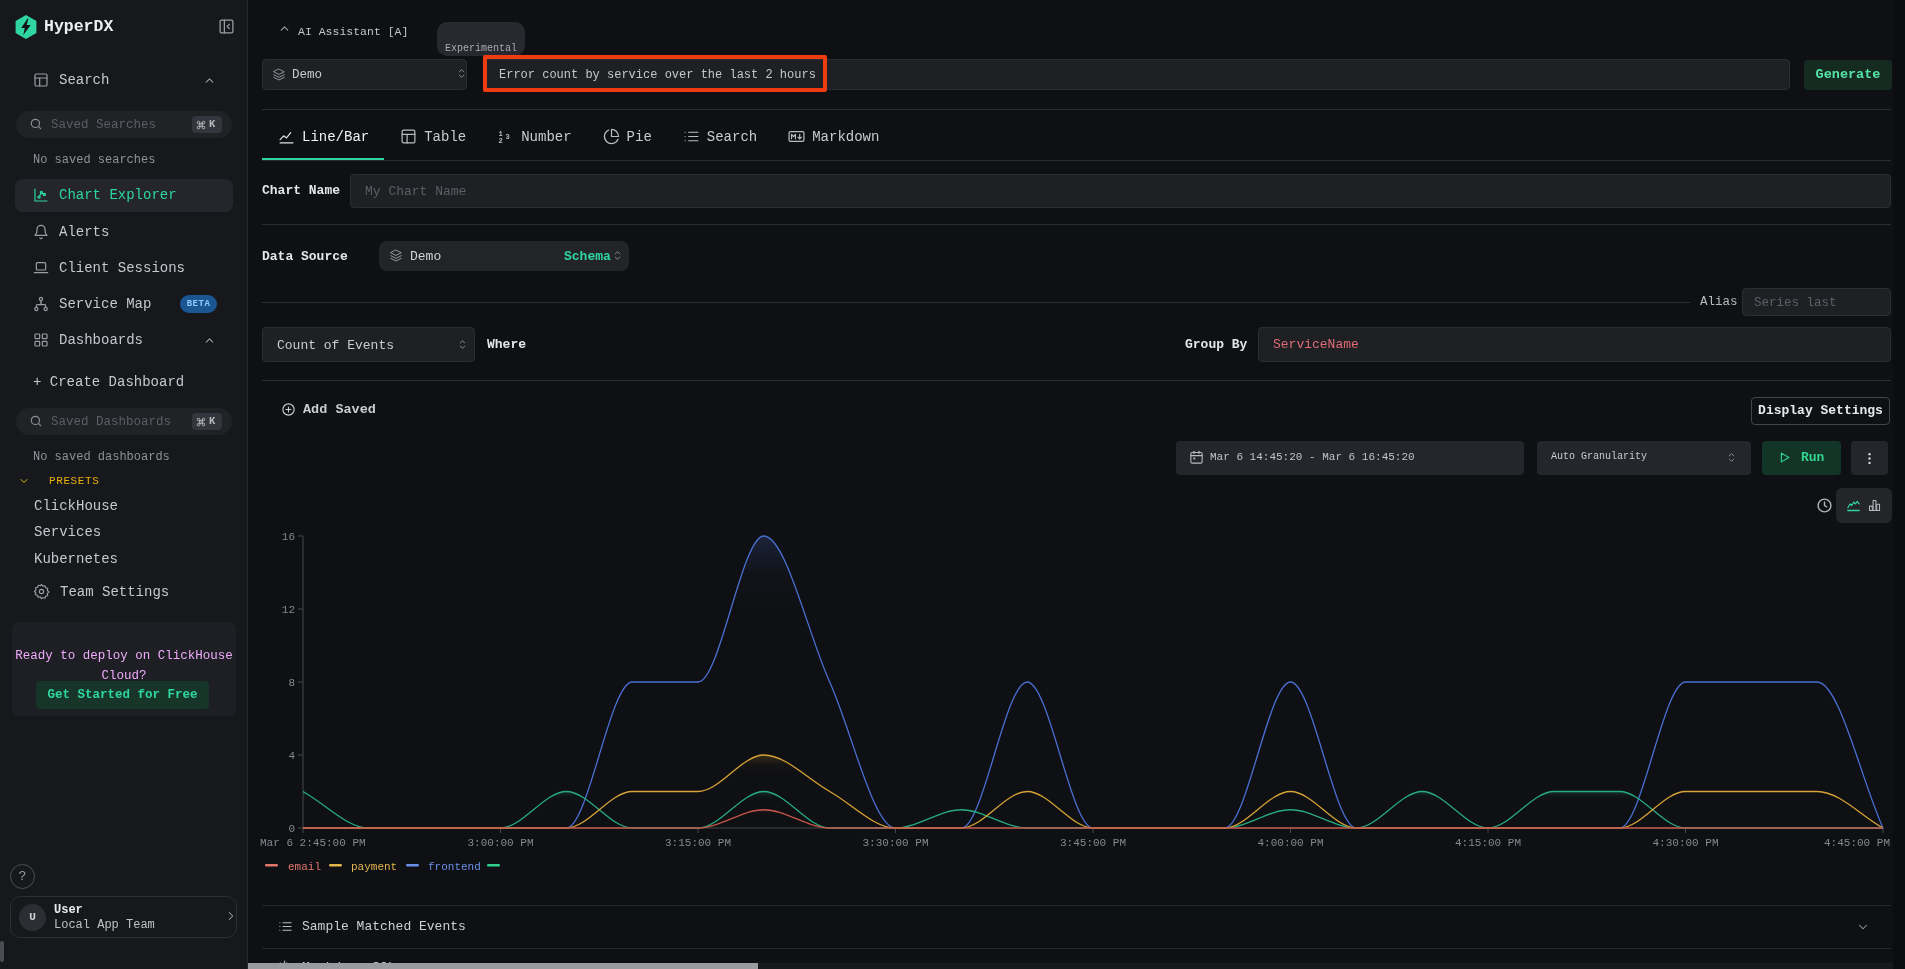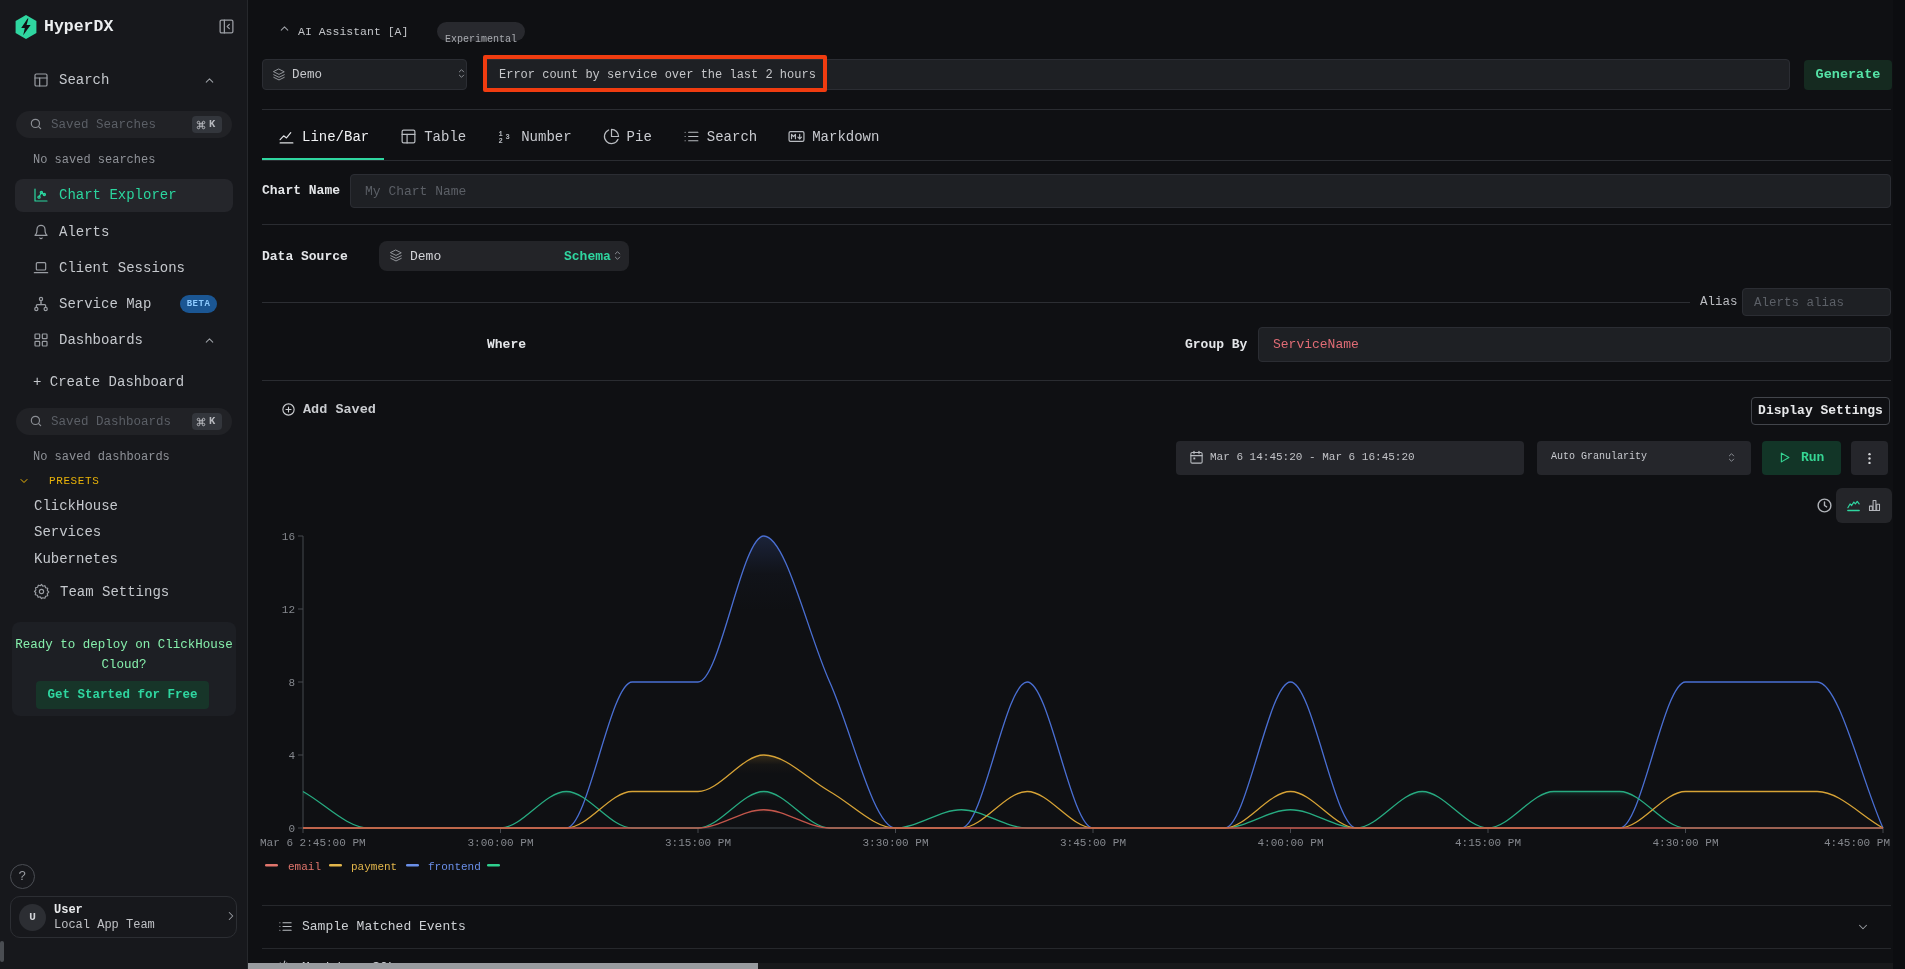--- a/index.html
+++ b/index.html
@@ -148,21 +148,21 @@
 
   <div class="menuitem" style="top:583px">
       <svg class="ic " style="" width="17" height="17" viewBox="0 0 24 24" fill="none" stroke="currentColor" stroke-width="1.6" stroke-linecap="round" stroke-linejoin="round">
         <circle cx="12" cy="12" r="3"></circle>
         <path d="M12 2l1.8 2.5 3-.7 1 2.9 3 .8-.7 3 2.2 2.2-2.2 2.2.7 3-3 .8-1 2.9-3-.7L12 22l-1.8-2.5-3 .7-1-2.9-3-.8.7-3L2 12l2.2-2.2-.7-3 3-.8 1-2.9 3 .7z" stroke-width="1.6"></path>
       </svg>
       <span>Team Settings</span>
     </div>
 
   <div class="ab" style="left:12px;top:622px;width:224px;height:94px;background:#1d1f24;border-radius:8px">
-    <div class="ab" style="left:0;top:13px;width:224px;text-align:center;font-size:12.5px;color:#86efac;line-height:20px">Ready to deploy on ClickHouse<br>Cloud?</div>
+    <div class="ab" style="left:0;top:24px;width:224px;text-align:center;font-size:12.5px;color:#f0abfc;line-height:20px">Ready to deploy on ClickHouse<br>Cloud?</div>
     <div class="ab b" style="left:24px;top:59px;width:173px;height:28px;background:#173529;border-radius:4px;color:#2fd6a0;font-size:12.5px;text-align:center;line-height:28px">Get Started for Free</div>
   </div>
 
   <div class="ab" style="left:10px;top:864px;width:25px;height:25px;border:1.4px solid #4a4d53;border-radius:50%;color:#9a9da3;font-size:13px;text-align:center;line-height:23px">?</div>
 
   <div class="ab" style="left:10px;top:896px;width:227px;height:42px;border:1px solid #2c2e33;border-radius:10px">
     <div class="ab" style="left:8px;top:7px;width:27px;height:27px;background:#2c2e33;border-radius:50%;color:#d2d4d8;font-size:11px;font-weight:bold;text-align:center;line-height:27px">U</div>
     <div class="ab b" style="left:43px;top:6px;font-size:12px;color:#e8e9eb">User</div>
     <div class="ab" style="left:43px;top:21px;font-size:12px;color:#bfc1c5">Local App Team</div>
     <div class="ab" style="left:213px;top:12px;color:#9a9da3">
@@ -174,21 +174,21 @@
   <div class="ab" style="left:0;top:941px;width:4px;height:21px;background:#4a4d52;border-radius:2px"></div>
 </div>
 
 <div class="ab" style="left:248px;top:8px;width:1645px;height:804px">
   <div class="ab" style="left:30px;top:14px;color:#9a9da3">
       <svg class="ic " style="" width="13" height="13" viewBox="0 0 24 24" fill="none" stroke="currentColor" stroke-width="2" stroke-linecap="round" stroke-linejoin="round">
         <path d="m6 15 6-6 6 6"></path>
       </svg>
     </div>
   <div class="ab" style="left:50px;top:17px;font-size:11.5px;color:#c2c4c8">AI Assistant [A]</div>
-  <div class="ab" style="left:189px;top:14px;height:19px;background:#28292e;border-radius:10px;color:#a9abb0;font-size:10px;line-height:19px;padding:8px 8px">Experimental</div>
+  <div class="ab" style="left:189px;top:14px;height:19px;background:#28292e;border-radius:10px;color:#a9abb0;font-size:10px;line-height:19px;padding:17px 8px">Experimental</div>
 
   <div class="ab inp" style="left:14px;top:51px;width:205px;height:31px">
     <div class="ab" style="left:9px;top:8px;color:#9a9da3">
         <svg class="ic " style="" width="14" height="14" viewBox="0 0 24 24" fill="none" stroke="currentColor" stroke-width="1.6" stroke-linecap="round" stroke-linejoin="round">
           <path d="m12 2 9 4.5-9 4.5-9-4.5Z"></path>
           <path d="m3 11.5 9 4.5 9-4.5"></path>
           <path d="m3 16 9 4.5 9-4.5"></path>
         </svg>
       </div>
     <div class="ab" style="left:29px;top:8px;font-size:12.5px;color:#c8c9cd">Demo</div>
@@ -282,23 +282,32 @@
         <svg class="ic " style="" width="13" height="13" viewBox="0 0 24 24" fill="none" stroke="currentColor" stroke-width="1.8" stroke-linecap="round" stroke-linejoin="round">
           <path d="m8 9 4-4 4 4"></path>
           <path d="m8 15 4 4 4-4"></path>
         </svg>
       </div>
   </div>
 
   <div class="ab" style="left:14px;top:294px;width:1428px;height:1px;background:#2c2e33"></div>
   <div class="ab" style="left:1452px;top:287px;font-size:12.5px;color:#b9bbc0">Alias</div>
   <div class="ab inp" style="left:1494px;top:280px;width:149px;height:28px">
-    <div class="ab ph" style="left:11px;top:7px;font-size:12.5px">Alerts alias</div>
-  </div>
-
+    <div class="ab ph" style="left:11px;top:7px;font-size:12.5px">Series last</div>
+  </div>
+
+  <div class="ab inp" style="left:14px;top:319px;width:213px;height:35px">
+    <div class="ab" style="left:14px;top:10px;font-size:13px;color:#cbcdd1">Count of Events</div>
+    <div class="ab" style="left:193px;top:10px;color:#8b8e94">
+        <svg class="ic " style="" width="13" height="13" viewBox="0 0 24 24" fill="none" stroke="currentColor" stroke-width="1.8" stroke-linecap="round" stroke-linejoin="round">
+          <path d="m8 9 4-4 4 4"></path>
+          <path d="m8 15 4 4 4-4"></path>
+        </svg>
+      </div>
+  </div>
   <div class="ab lbl" style="left:239px;top:329px">Where</div>
   <div class="ab lbl" style="left:937px;top:329px">Group By</div>
   <div class="ab inp" style="left:1010px;top:319px;width:633px;height:35px">
     <div class="ab" style="left:14px;top:9px;font-size:13px;color:#e06c75">ServiceName</div>
   </div>
 
   <div class="ab" style="left:14px;top:372px;width:1629px;height:1px;background:#2a2c31"></div>
 
   <div class="ab row b" style="left:33px;top:394px;gap:7px;color:#caccd0">
       <svg class="ic " style="" width="15" height="15" viewBox="0 0 24 24" fill="none" stroke="currentColor" stroke-width="1.8" stroke-linecap="round" stroke-linejoin="round">

